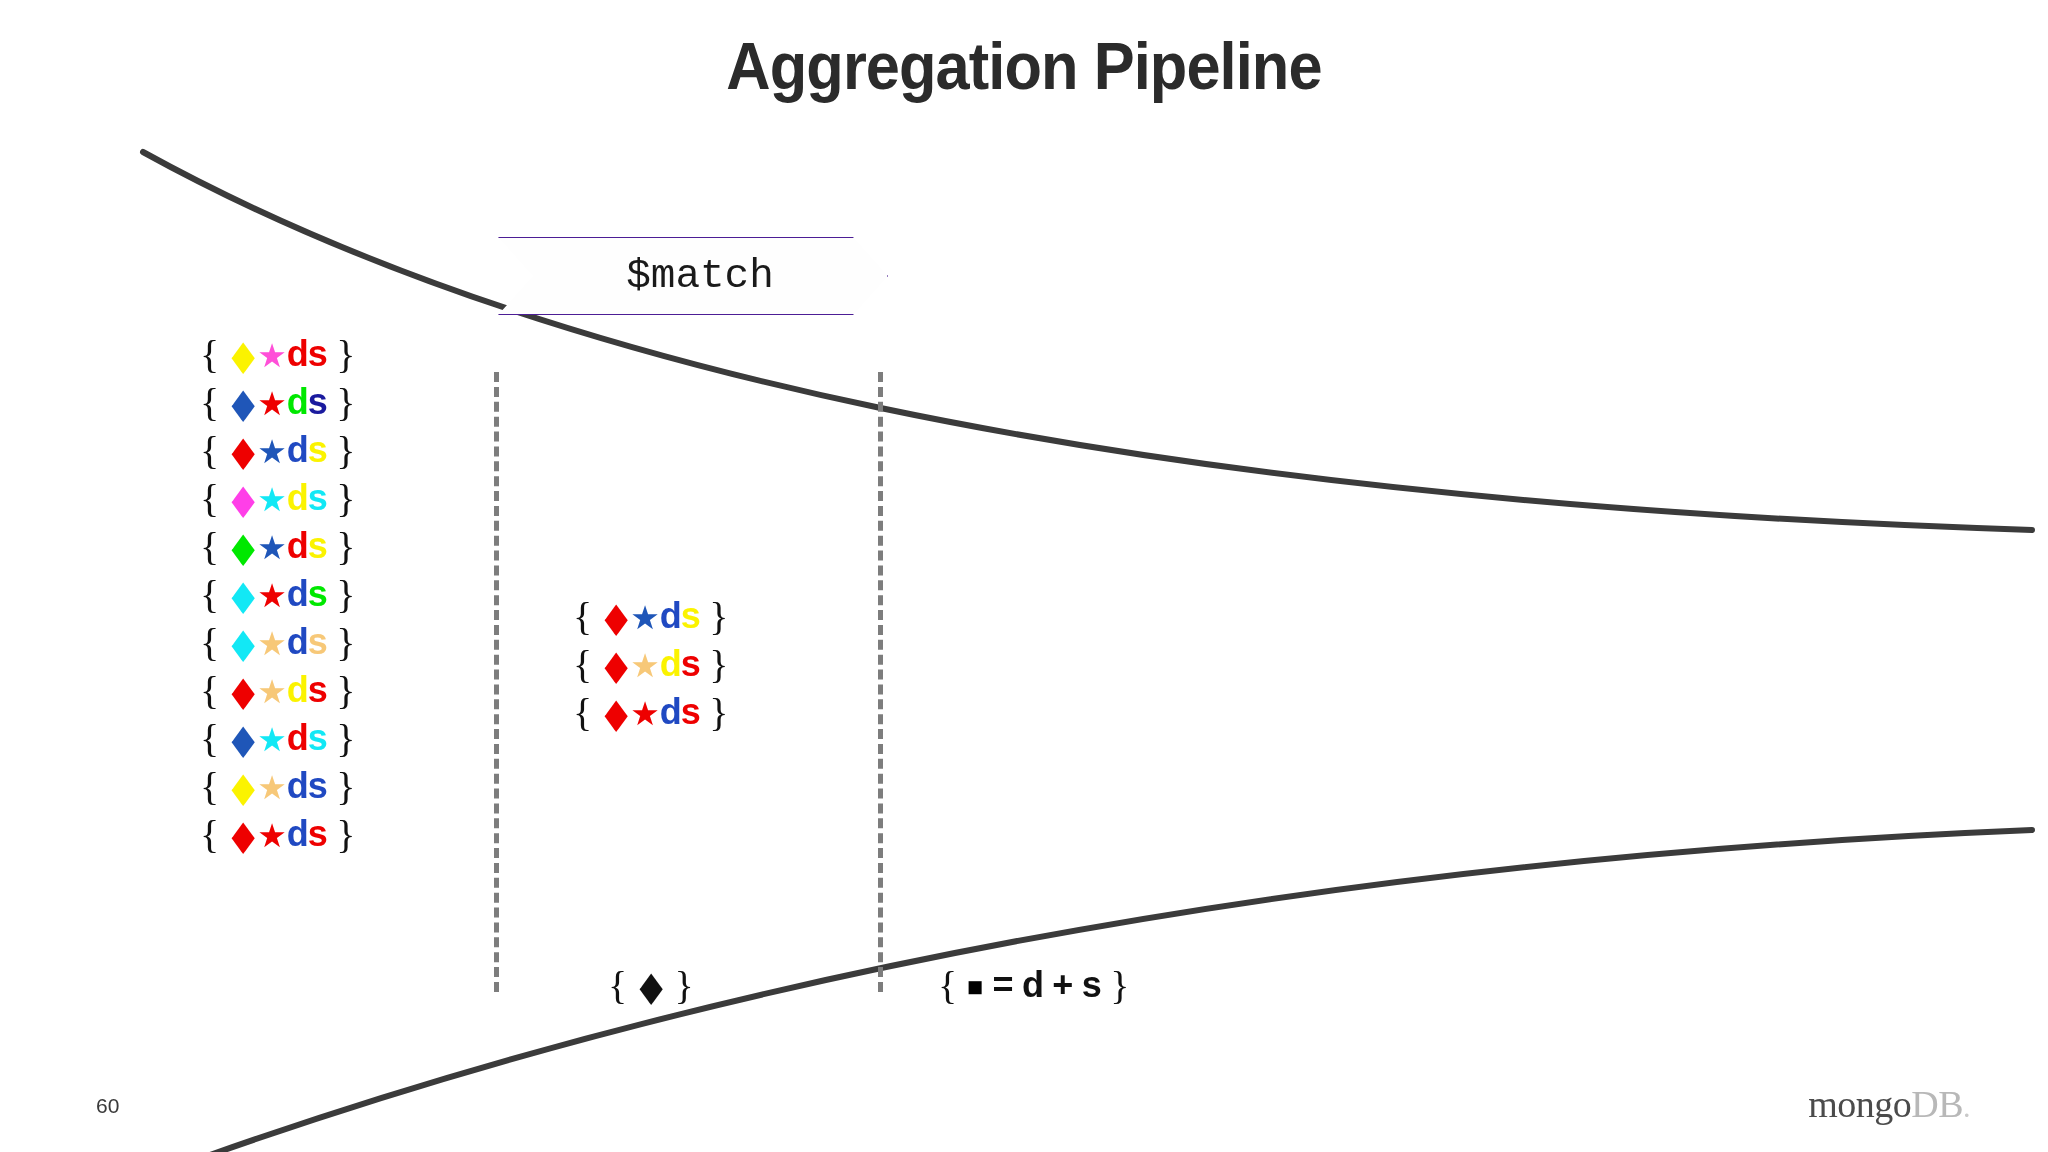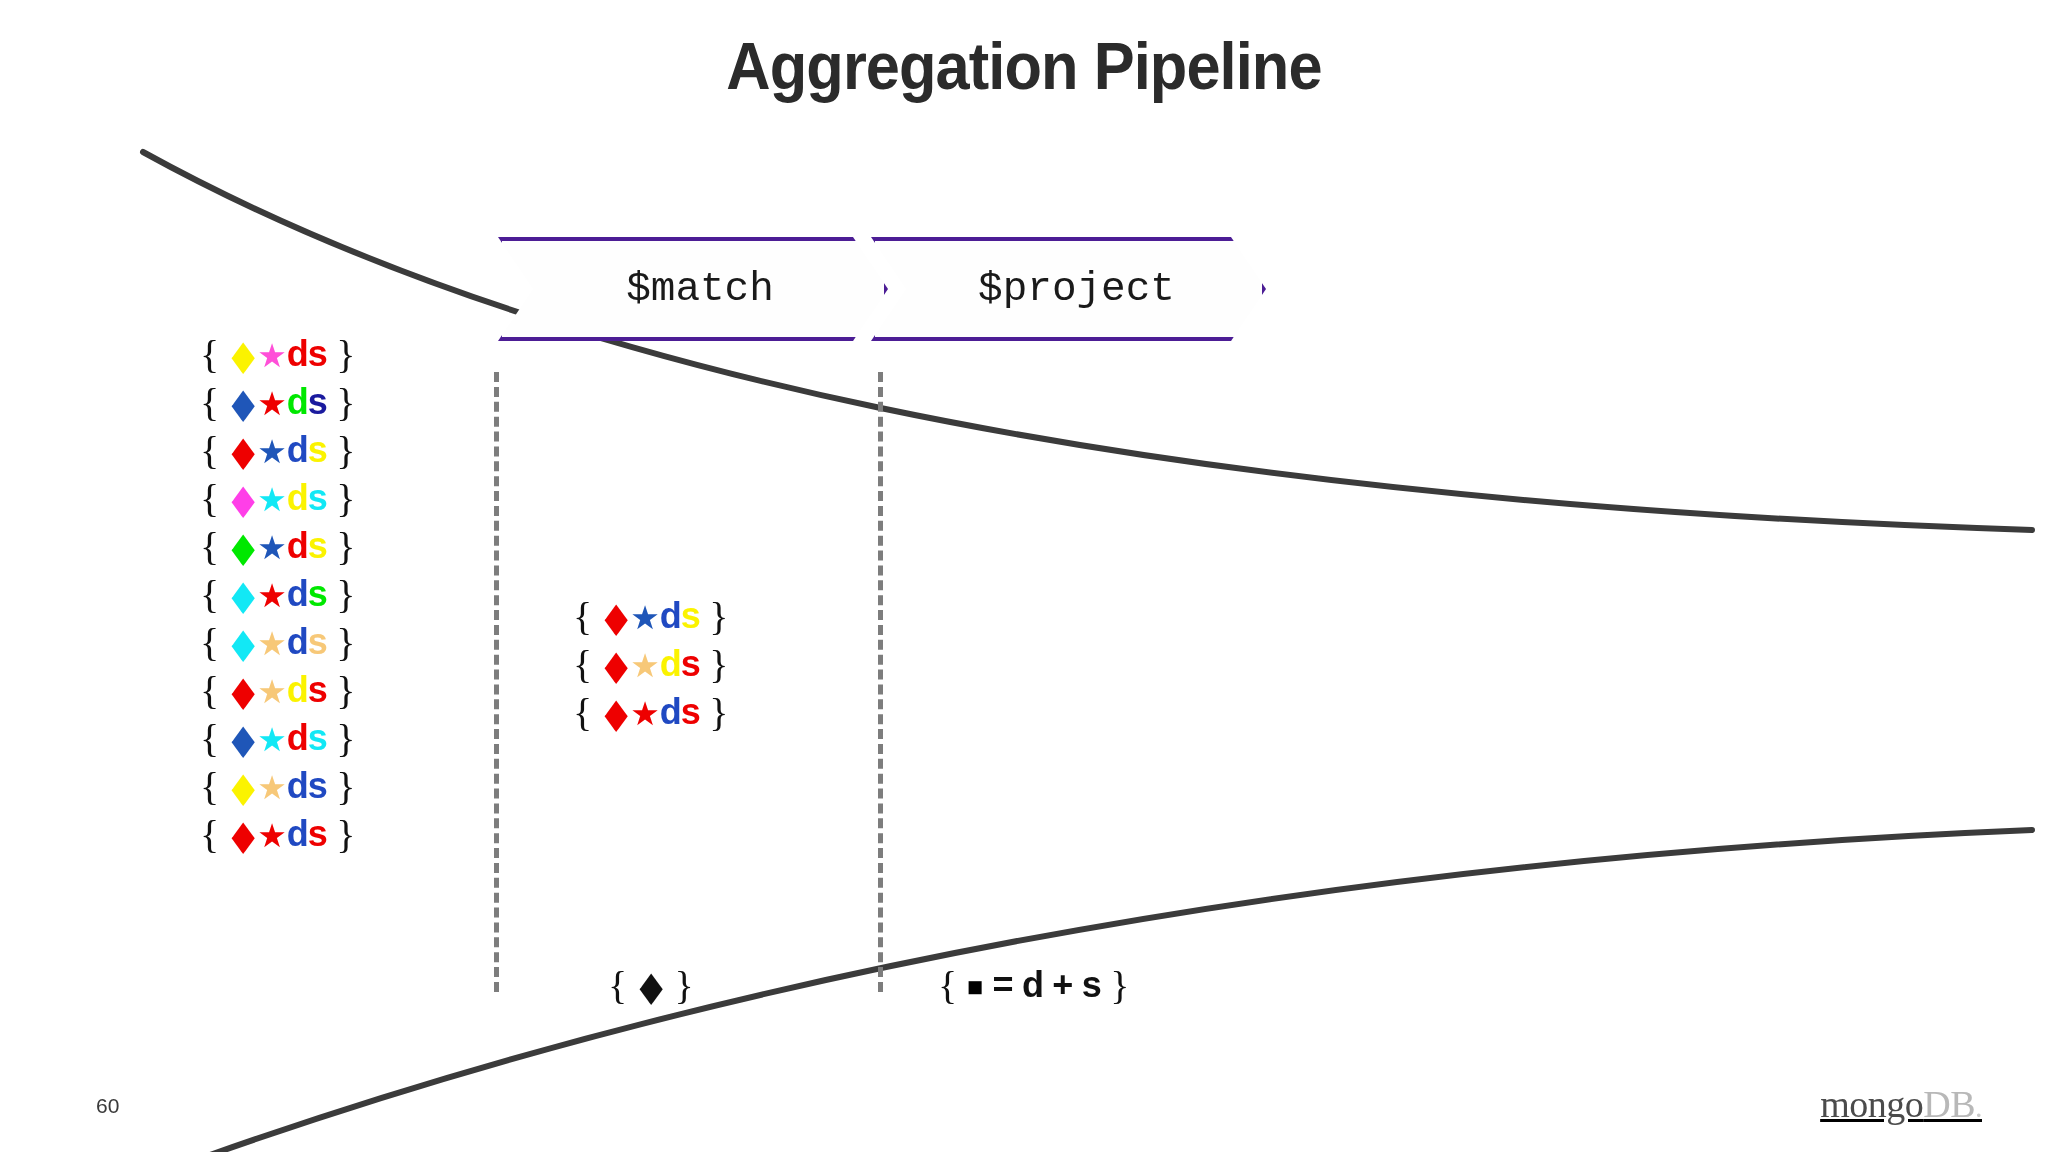--- a/index.html
+++ b/index.html
@@ -48,23 +48,23 @@
   #pipeline-banner {
     position: absolute;
     left: 498px;
     top: 237px;
     width: 760px;
     height: 90px;
   }
   .stage-chevron {
     position: absolute;
     top: 0;
-    height: 104px;
+    height: 78px;
     background: #fefefe;
-    border: 4px solid #4c1d95;
+    border: 1px solid #4c1d95;
     display: flex;
     align-items: center;
     justify-content: center;
     font-family: "Liberation Mono", monospace;
     font-size: 41px;
     color: #1a1a1a;
     box-shadow: 3px 4px 5px rgba(0,0,0,0.22);
   }
   #stage-match {
     left: 0;
@@ -163,27 +163,26 @@
     left: 96px;
     top: 1094px;
     font-family: "Liberation Sans", sans-serif;
     font-size: 21px;
     color: #3a3a3a;
   }
 
   
   #mongodb-logo {
     position: absolute;
-    right: 66px;
+    right: 78px;
     top: 1082px;
     font-family: "Liberation Serif", serif;
     font-size: 38px;
     letter-spacing: -0.5px;
     white-space: nowrap;
-    text-decoration: underline;
   }
   #mongodb-logo .logo-mongo { color: #4b4b4b; }
   #mongodb-logo .logo-db { color: #b8b8b8; }
   #mongodb-logo .logo-dot { color: #c9c9c9; font-size: 30px; }
 </style>
 </head>
 <body>
 
 <div id="slide">
 
@@ -193,23 +192,20 @@
     <path id="funnel-top" d="M 143 152 C 520 360, 1100 500, 2032 530" fill="none" stroke="#3b3b3b" stroke-width="6" stroke-linecap="round"></path>
     <path id="funnel-bottom" d="M 196 1160 C 700 980, 1300 860, 2032 830" fill="none" stroke="#3b3b3b" stroke-width="6" stroke-linecap="round"></path>
   </svg>
 
   <div class="stage-divider" id="divider-1"></div>
   <div class="stage-divider" id="divider-2"></div>
 
   <div id="pipeline-banner">
     <div class="stage-chevron" id="stage-match">
       <span>$match</span>
-    </div>
-    <div class="stage-chevron" id="stage-project">
-      <span>$project</span>
     </div>
   </div>
 
   <div class="doc-column" id="docs-input">
       <div class="doc-row"><span class="brace">{</span> <span class="glyph-diamond" style="color: rgb(251, 243, 0);">◆</span><span class="glyph-star" style="color: rgb(255, 79, 216);">★</span><span class="glyph-letter" style="color: rgb(238, 0, 0);">d</span><span class="glyph-letter" style="color: rgb(238, 0, 0);">s</span> <span class="brace">}</span></div>
       <div class="doc-row"><span class="brace">{</span> <span class="glyph-diamond" style="color: rgb(31, 86, 184);">◆</span><span class="glyph-star" style="color: rgb(238, 0, 0);">★</span><span class="glyph-letter" style="color: rgb(0, 232, 0);">d</span><span class="glyph-letter" style="color: rgb(26, 26, 158);">s</span> <span class="brace">}</span></div>
       <div class="doc-row"><span class="brace">{</span> <span class="glyph-diamond" style="color: rgb(238, 0, 0);">◆</span><span class="glyph-star" style="color: rgb(31, 86, 184);">★</span><span class="glyph-letter" style="color: rgb(32, 73, 194);">d</span><span class="glyph-letter" style="color: rgb(251, 243, 0);">s</span> <span class="brace">}</span></div>
       <div class="doc-row"><span class="brace">{</span> <span class="glyph-diamond" style="color: rgb(255, 63, 232);">◆</span><span class="glyph-star" style="color: rgb(18, 232, 245);">★</span><span class="glyph-letter" style="color: rgb(251, 243, 0);">d</span><span class="glyph-letter" style="color: rgb(18, 232, 245);">s</span> <span class="brace">}</span></div>
       <div class="doc-row"><span class="brace">{</span> <span class="glyph-diamond" style="color: rgb(0, 232, 0);">◆</span><span class="glyph-star" style="color: rgb(31, 86, 184);">★</span><span class="glyph-letter" style="color: rgb(238, 0, 0);">d</span><span class="glyph-letter" style="color: rgb(251, 243, 0);">s</span> <span class="brace">}</span></div>
       <div class="doc-row"><span class="brace">{</span> <span class="glyph-diamond" style="color: rgb(18, 232, 245);">◆</span><span class="glyph-star" style="color: rgb(238, 0, 0);">★</span><span class="glyph-letter" style="color: rgb(32, 73, 194);">d</span><span class="glyph-letter" style="color: rgb(0, 232, 0);">s</span> <span class="brace">}</span></div>

